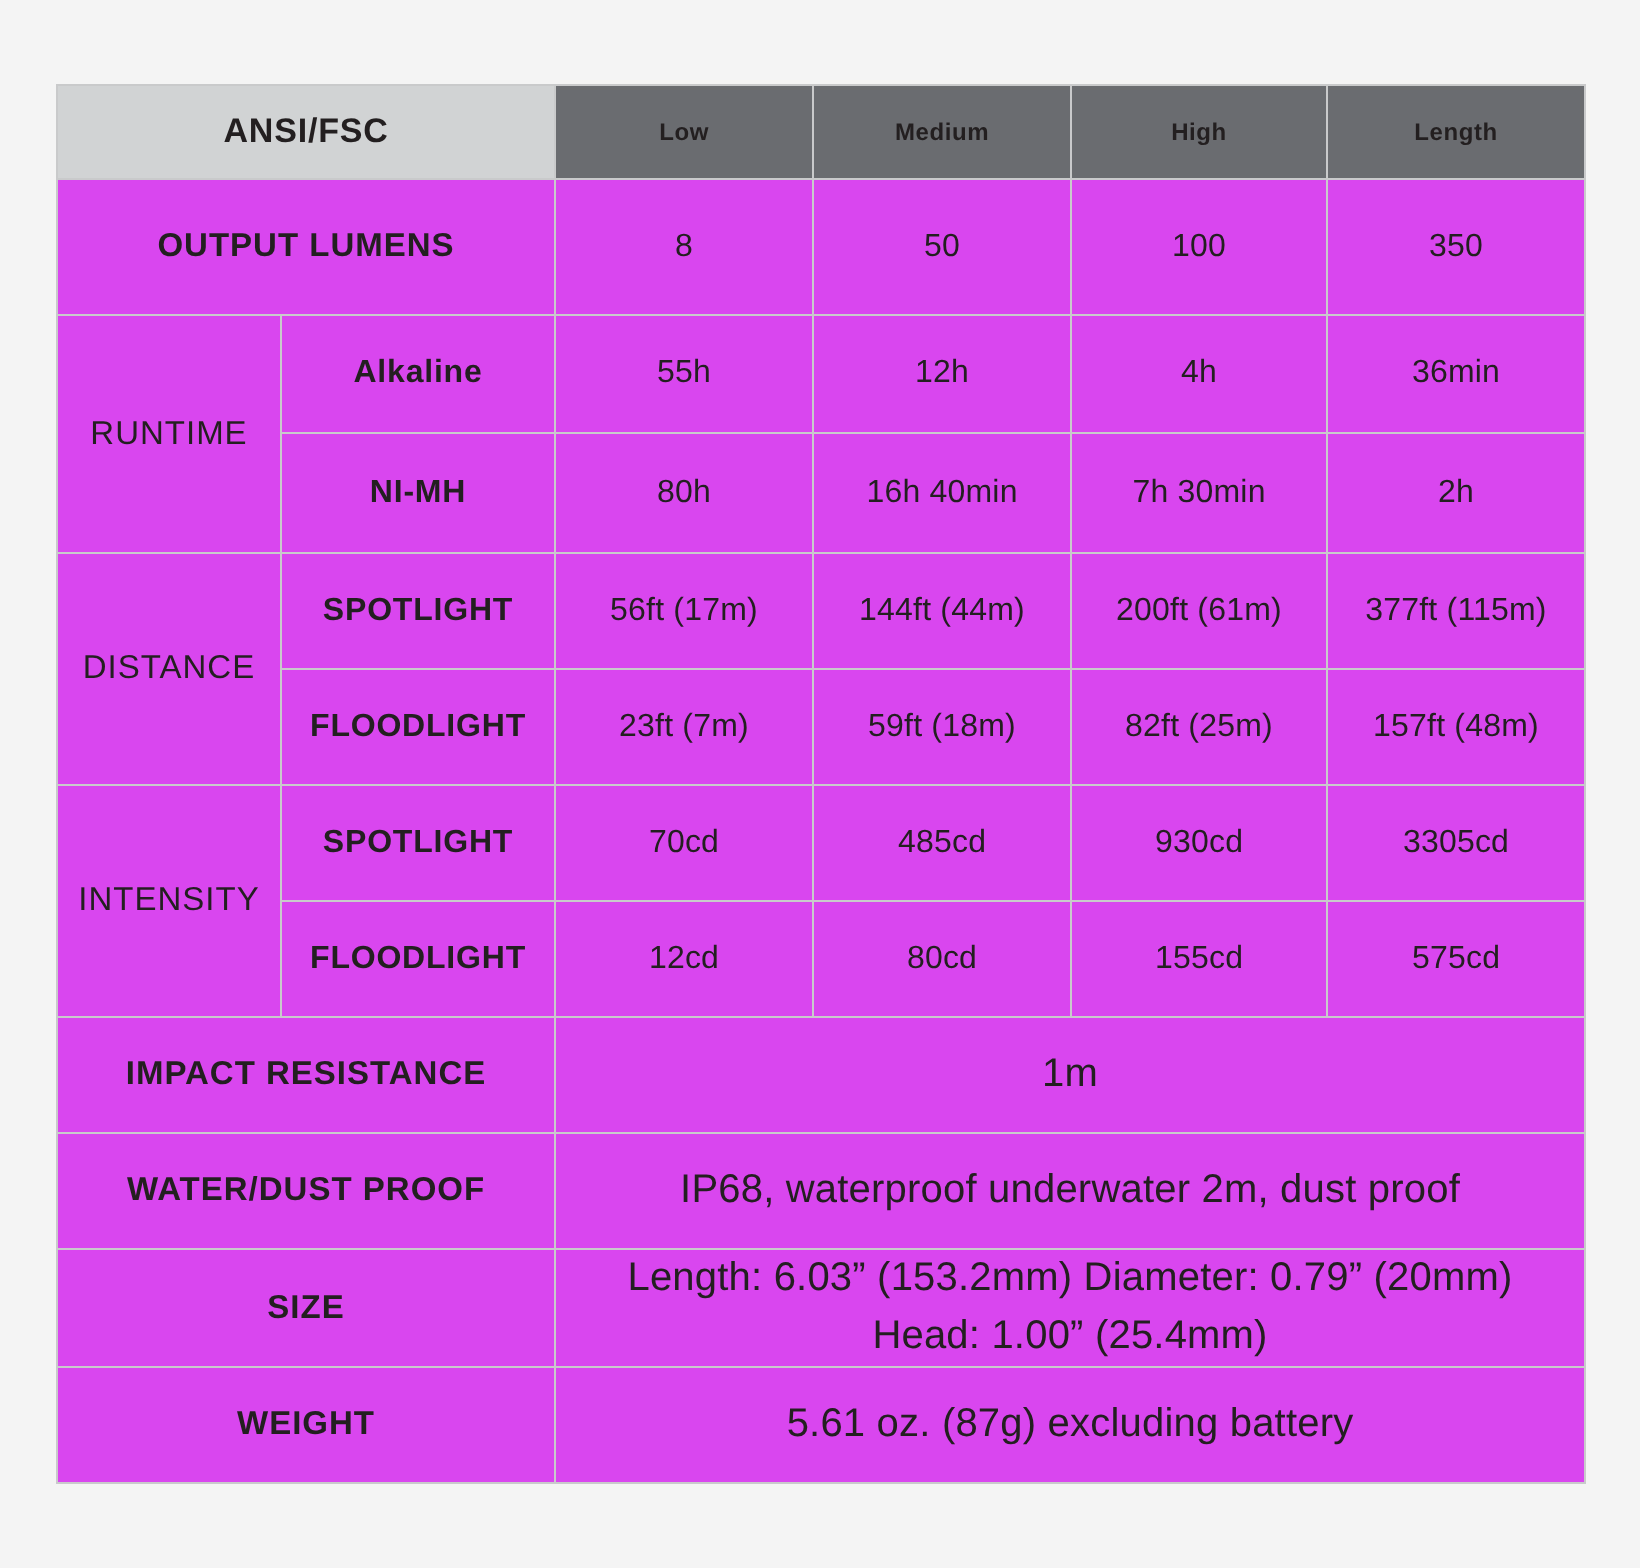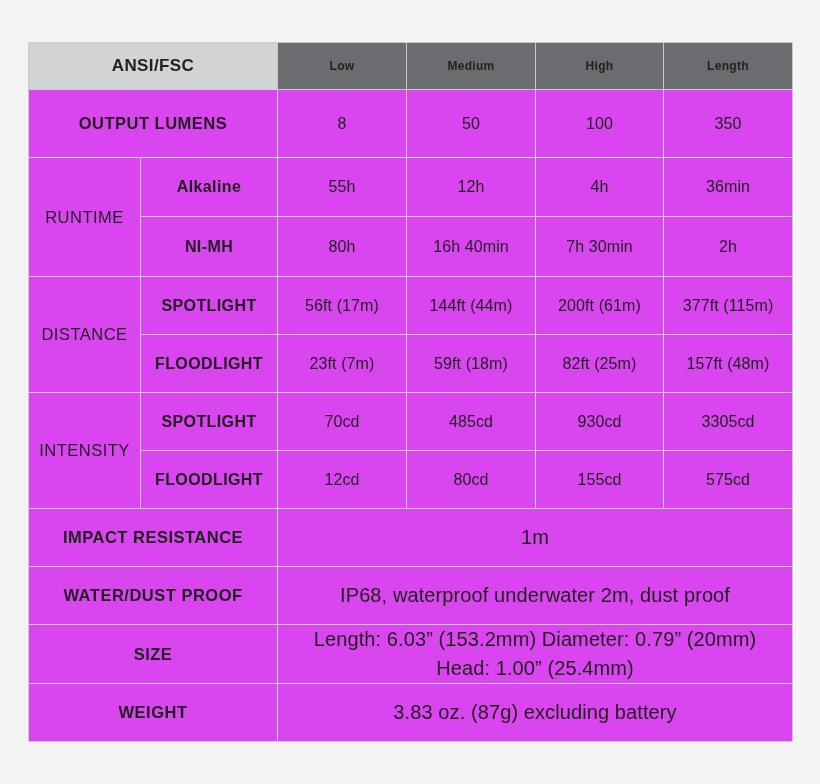--- a/index.html
+++ b/index.html
@@ -189,18 +189,18 @@
       <tr style="height:58px">
         <td class="rowlabel" colspan="2">SIZE</td>
         <td class="val-wide" colspan="4">
           <span class="line2">Length: 6.03” (153.2mm)  Diameter: 0.79” (20mm)</span>
           <span class="line2">Head: 1.00” (25.4mm)</span>
         </td>
       </tr>
 
       <tr style="height:58px">
         <td class="rowlabel" colspan="2">WEIGHT</td>
-        <td class="val-wide" colspan="4">3.83 oz. (87g) excluding battery</td>
+        <td class="val-wide" colspan="4">5.61 oz. (87g) excluding battery</td>
       </tr>
 
     </tbody>
   </table>
 </div>
 
 </body></html>

